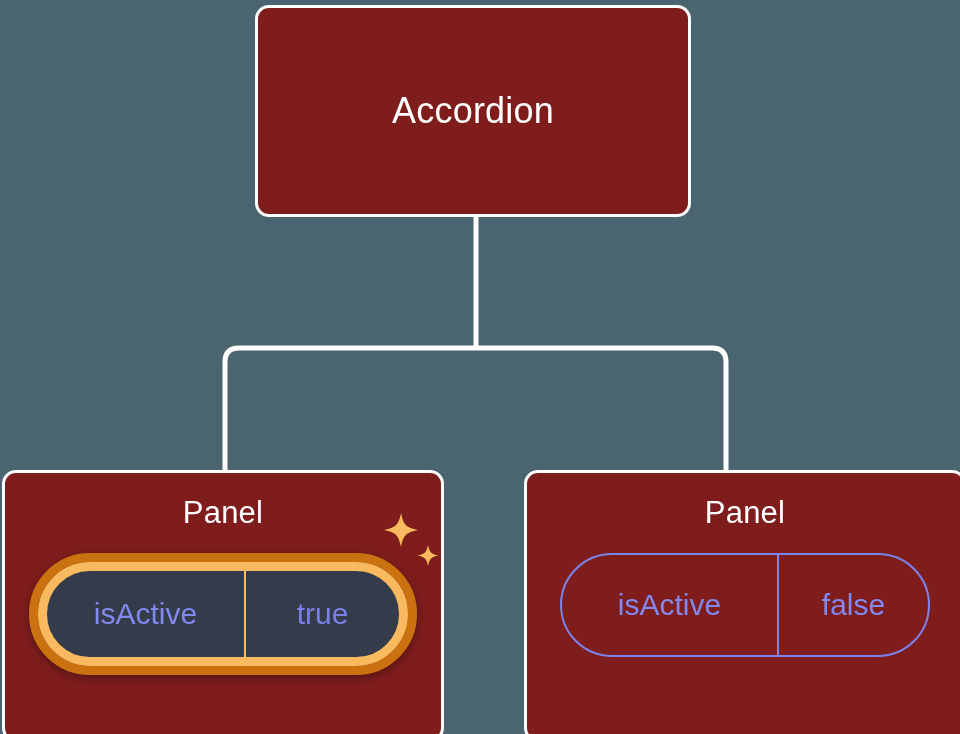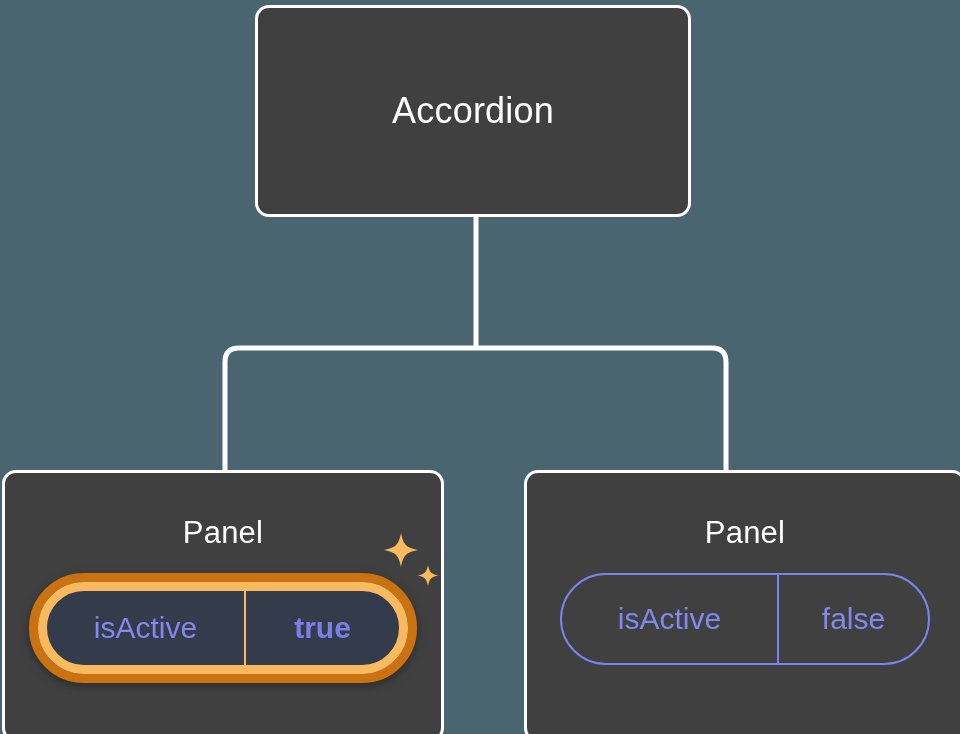--- a/index.html
+++ b/index.html
@@ -25,21 +25,21 @@
     left: 0;
     top: 0;
     width: 960px;
     height: 734px;
     pointer-events: none;
   }
 
   
   .node {
     position: absolute;
-    background: #404040;
+    background: #7f1d1d;
     border: 3px solid #ffffff;
     border-radius: 14px;
     box-sizing: border-box;
   }
   .node-root {
     left: 255px;
     top: 5px;
     width: 436px;
     height: 212px;
     display: flex;
@@ -61,35 +61,35 @@
     flex-direction: column;
     align-items: center;
   }
   .node-panel-left  { left: 2px; }
   .node-panel-right { left: 524px; }
 
   .node-title-panel {
     color: #ffffff;
     font-size: 31px;
     font-weight: 400;
-    margin-top: 42px;
+    margin-top: 22px;
     letter-spacing: 0.2px;
   }
 
   
   .pill-wrap {
     position: relative;
     margin-top: 22px;
   }
   .pill {
     display: flex;
     align-items: stretch;
     border-radius: 999px;
     box-sizing: border-box;
-    height: 92px;
+    height: 104px;
   }
   .pill-cell {
     display: flex;
     align-items: center;
     justify-content: center;
     box-sizing: border-box;
     font-size: 30px;
   }
 
   
@@ -123,21 +123,21 @@
     background: #343b4a;
   }
   .pill-highlight .pill-key {
     flex: 0 0 197px;
     color: #8289ee;
     font-weight: 400;
   }
   .pill-highlight .pill-val {
     flex: 1 1 auto;
     color: #7b80e8;
-    font-weight: 700;
+    font-weight: 400;
     border-left: 2px solid #f8b95f;
     text-align: center;
   }
 
   
   .sparkles {
     position: absolute;
     right: -30px;
     top: -42px;
     width: 70px;

